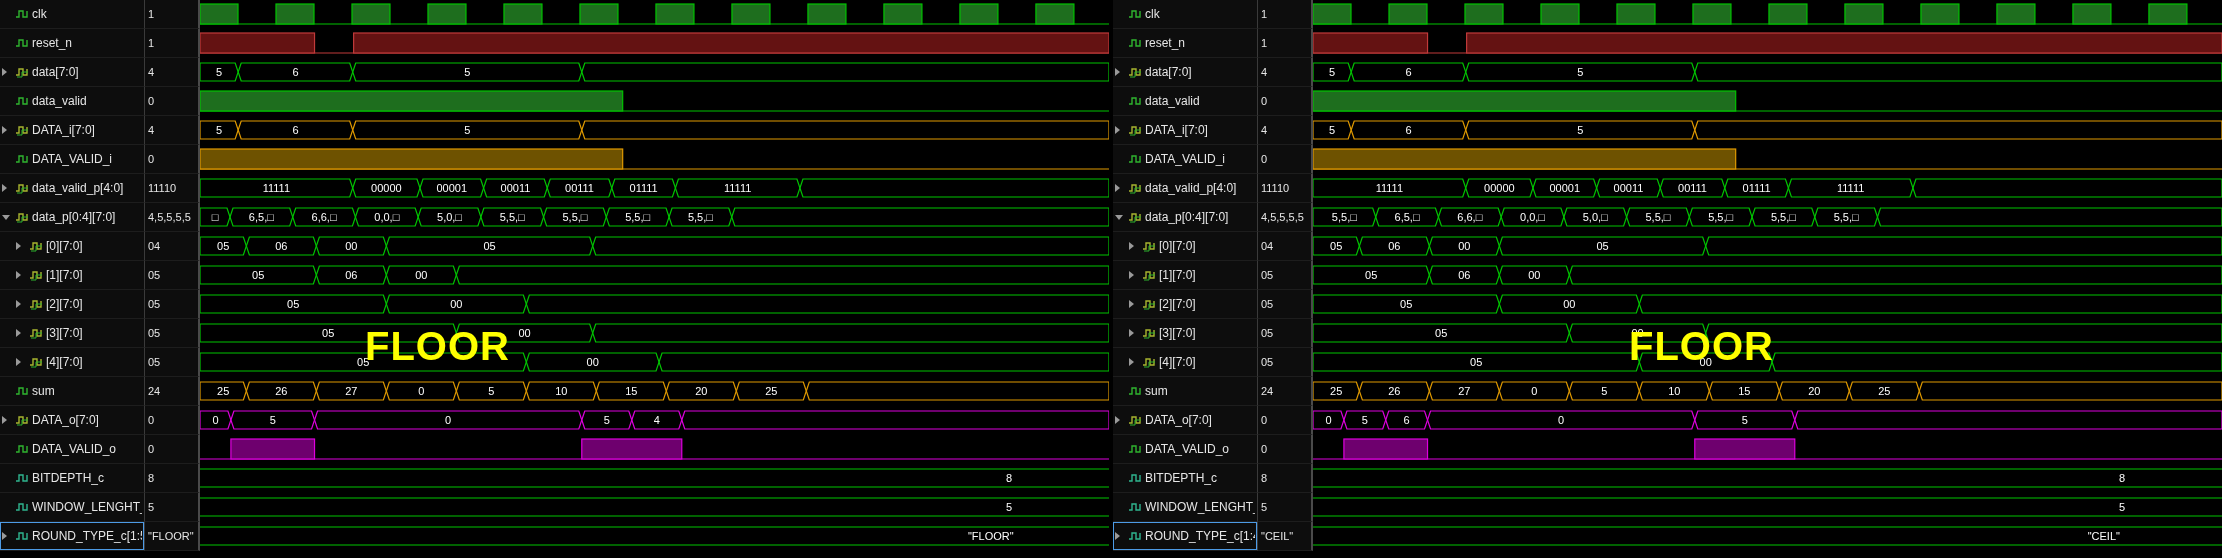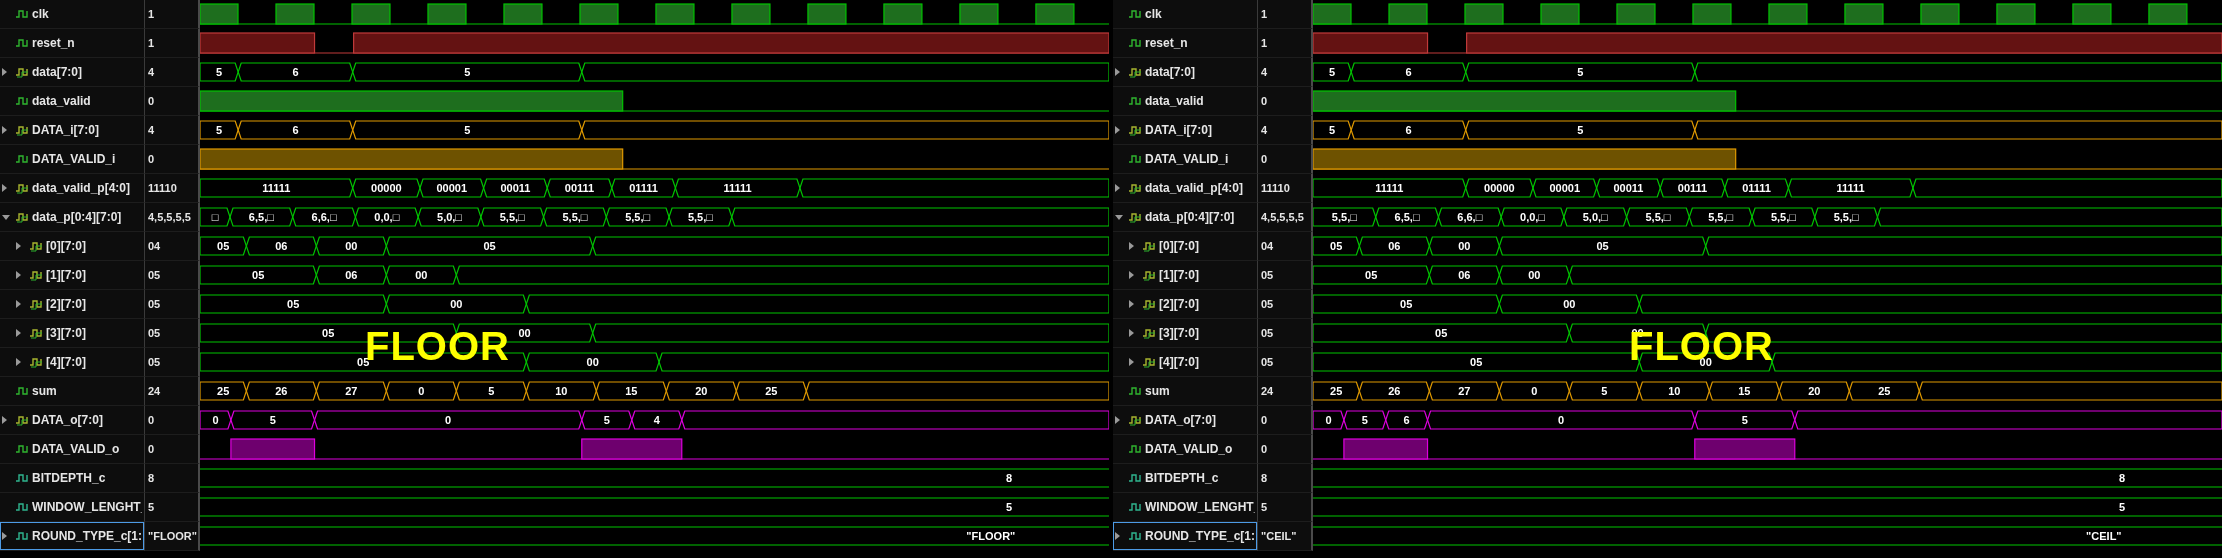--- a/index.html
+++ b/index.html
@@ -1,21 +1,21 @@
 <!DOCTYPE html>
 <html><head>
 <meta charset="utf-8">
 <style>
   html,body{margin:0;padding:0;background:#000;}
   body{width:2222px;height:558px;overflow:hidden;font-family:"Liberation Sans",sans-serif;}
   .app{display:flex;width:2222px;height:558px;background:#000;}
   .panel{position:relative;width:1109px;height:558px;background:#000;flex:0 0 1109px;}
   .panel + .panel{margin-left:4px;}
   .rows{height:551px;}
-  .row{display:flex;height:29px;box-sizing:border-box;font-weight:bold;}
+  .row{display:flex;height:29px;box-sizing:border-box;}
   .name-cell{flex:0 0 145px;width:145px;background:#0d0d0d;border-bottom:1px solid #1d1d1d;
     border-right:1px solid #3a3a3a;display:flex;align-items:center;gap:3px;padding:0 2px;
     box-sizing:border-box;color:#e6e6e6;font-size:12px;white-space:nowrap;overflow:hidden;cursor:default;}
   .name-cell.selected{box-shadow:inset 0 0 0 1px #4d9be6;}
   .value-cell{flex:0 0 55px;width:55px;background:#0d0d0d;border-bottom:1px solid #1d1d1d;
     border-right:2px solid #4a4a4a;color:#e6e6e6;font-size:11px;display:flex;align-items:center;
     padding:0 3px;box-sizing:border-box;white-space:nowrap;overflow:hidden;}
   .wave-cell{flex:0 0 909px;width:909px;background:#000;position:relative;}
   .arrow{display:inline-flex;width:10px;flex:0 0 10px;align-items:center;justify-content:flex-start;}
   .tri-right{width:0;height:0;border-left:5px solid #9a9a9a;border-top:4px solid transparent;border-bottom:4px solid transparent;}

